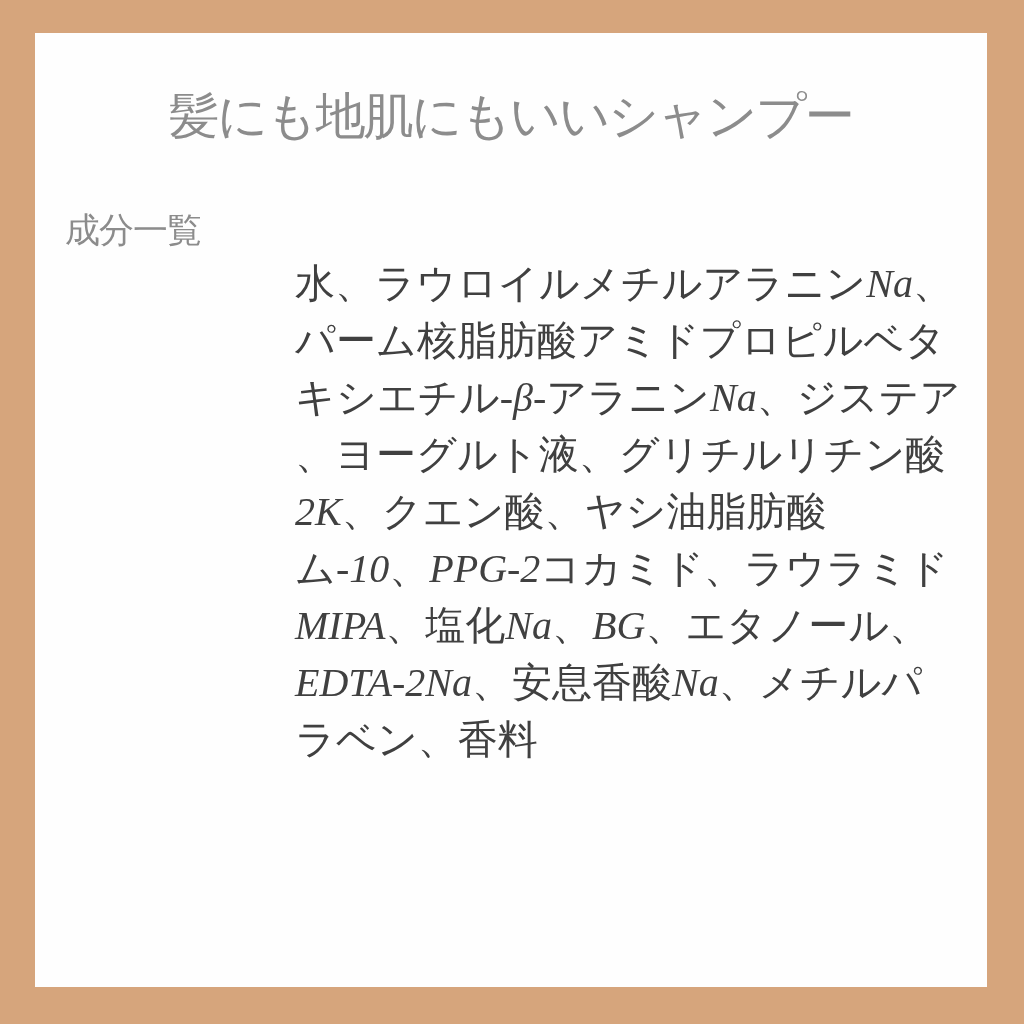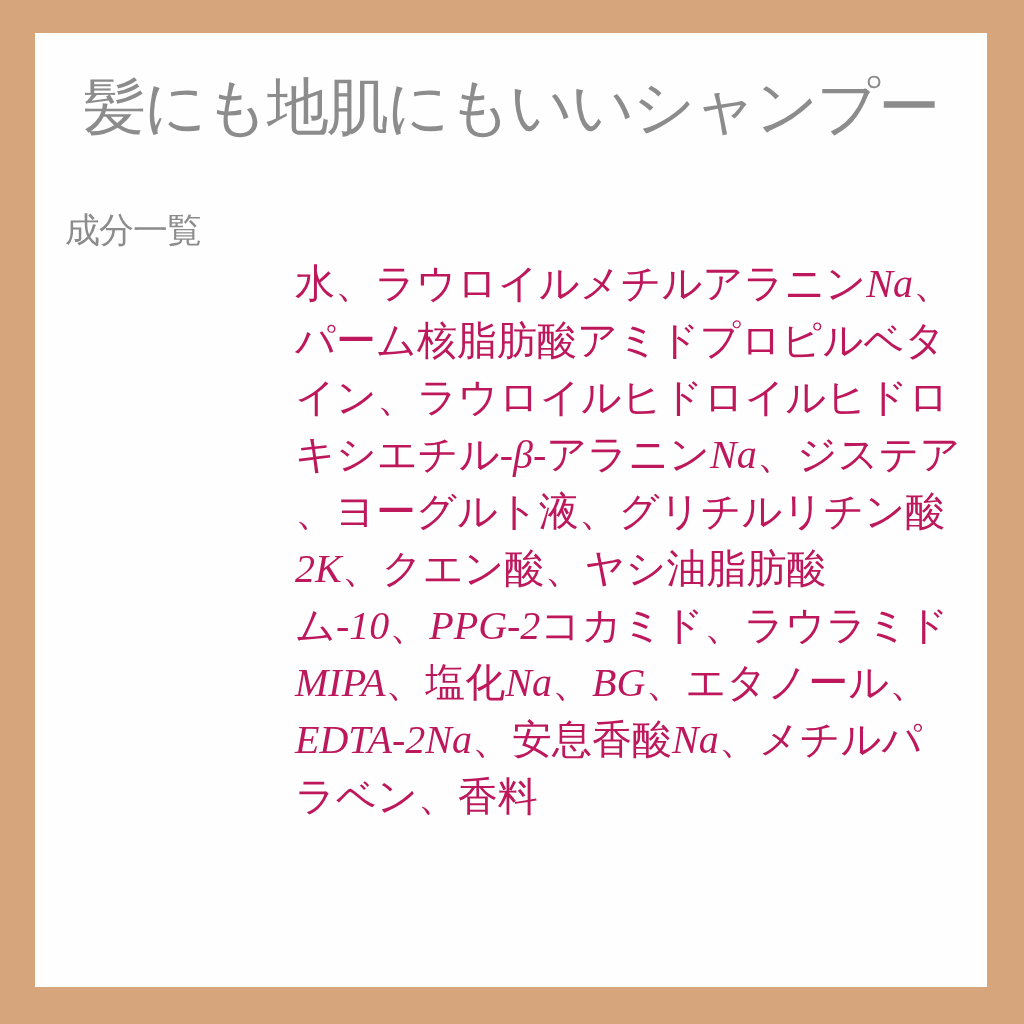--- a/index.html
+++ b/index.html
@@ -24,25 +24,25 @@
     left: 35px;
     top: 33px;
     right: 37px;
     bottom: 37px;
   }
   .title {
     position: absolute;
     left: 0;
     right: 0;
     top: 40px;
-    margin: 0;
+    margin: 16px;
     text-align: center;
     font-family: "Liberation Sans", sans-serif;
     font-weight: 400;
-    font-size: 62px;
+    font-size: 50px;
     line-height: 1.1;
     letter-spacing: -2px;
     white-space: nowrap;
   }
   .section-heading {
     position: absolute;
     left: 30px;
     top: 178px;
     margin: 0;
     font-family: "Liberation Sans", sans-serif;
@@ -70,24 +70,23 @@
     font-style: italic;
   }
 </style>
 </head>
 <body style="background: rgb(214, 165, 124);">
 
 <div class="frame">
   <div class="card" style="background: rgb(254, 254, 254);">
     <h1 class="title" style="color: rgb(140, 140, 140);">髪にも地肌にもいいシャンプー</h1>
     <h2 class="section-heading" style="color: rgb(140, 140, 140);">成分一覧</h2>
-    <div class="ingredients" style="color: #be185d;">
+    <div class="ingredients" style="color: #404040;">
       <div class="ing-line">水、ラウロイルメチルアラニン<i>Na</i>、</div>
       <div class="ing-line">パーム核脂肪酸アミドプロピルベタ</div>
-      <div class="ing-line">イン、ラウロイルヒドロイルヒドロ</div>
       <div class="ing-line">キシエチル<i>-β-</i>アラニン<i>Na</i>、ジステア</div>
       <div class="ing-line">、ヨーグルト液、グリチルリチン酸</div>
       <div class="ing-line"><i>2K</i>、クエン酸、ヤシ油脂肪酸</div>
       <div class="ing-line">ム<i>-10</i>、<i>PPG-2</i>コカミド、ラウラミド</div>
       <div class="ing-line"><i>MIPA</i>、塩化<i>Na</i>、<i>BG</i>、エタノール、</div>
       <div class="ing-line"><i>EDTA-2Na</i>、安息香酸<i>Na</i>、メチルパ</div>
       <div class="ing-line">ラベン、香料</div>
     </div>
   </div>
 </div>

